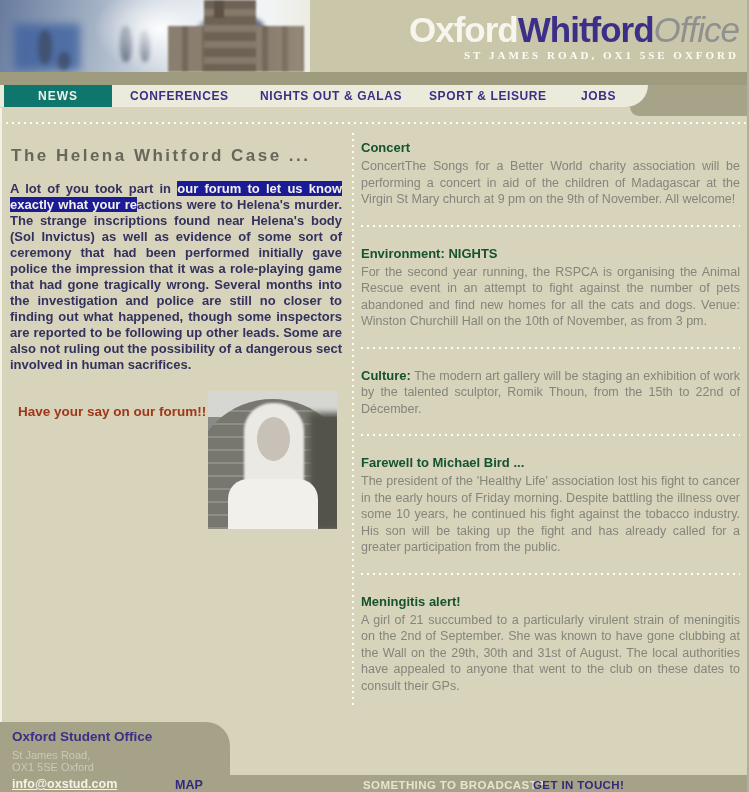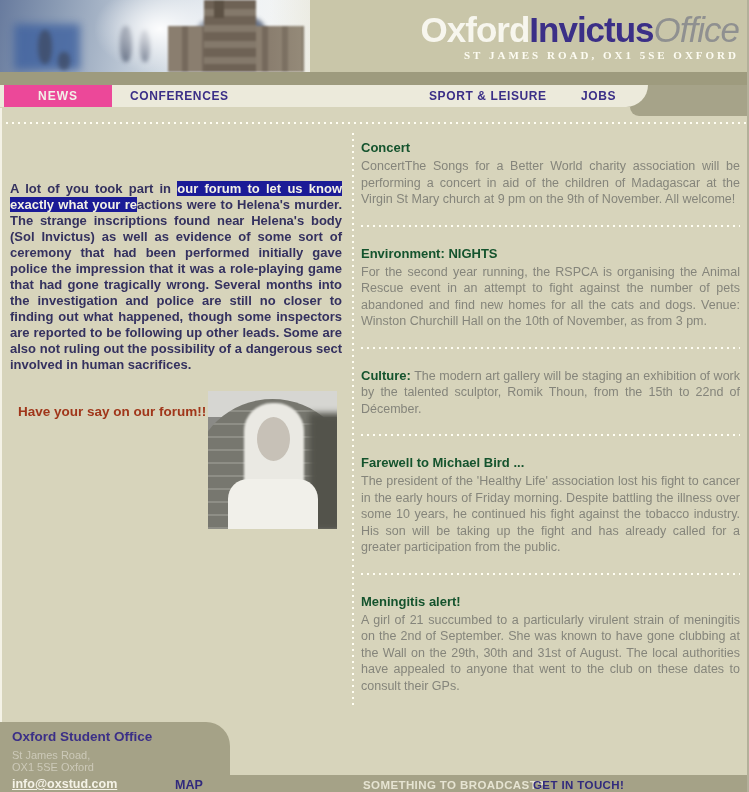--- a/index.html
+++ b/index.html
@@ -32,21 +32,21 @@
   .brand-sub{font-size:11px;font-weight:bold;color:#fdfcf2;letter-spacing:3px;margin-top:1px;font-family:Liberation Serif, serif;}
 
   .hdr-strip{position:absolute;top:72px;left:0;width:749px;height:13px;background:#9e9b7e;}
 
   
   .navbar{position:absolute;top:85px;left:0;width:749px;height:22px;background:#a6a389;}
   .nav-track{position:absolute;left:0;top:0;width:648px;height:22px;background:#eceadb;border-radius:0 0 22px 0;}
   .nav-tail{position:absolute;top:107px;left:630px;width:119px;height:9px;background:#a6a389;border-radius:0 0 0 22px;}
   .tab{position:absolute;top:0;height:22px;line-height:22px;font-size:12px;font-weight:bold;
        color:#3b2f87;letter-spacing:.6px;cursor:pointer;white-space:nowrap;}
-  .tab-active{left:4px;width:108px;text-align:center;background:#ec4899;color:#f2f1e8;letter-spacing:1px;}
+  .tab-active{left:4px;width:108px;text-align:center;background:#0f766e;color:#f2f1e8;letter-spacing:1px;}
 
   .hr-dots{position:absolute;top:122px;left:0;width:749px;height:2px;
            background:repeating-linear-gradient(90deg,#fffef2 0 2px,rgba(0,0,0,0) 2px 6px);}
   .content-edge{position:absolute;top:108px;left:0;width:2px;height:614px;background:#f4f2e6;}
 
   
   .article-title{position:absolute;left:11px;top:146px;font-size:17px;font-weight:bold;
                  letter-spacing:2.5px;color:#67675a;}
   .article-body{position:absolute;left:10px;top:181px;width:332px;margin:0;
                 font-size:13px;font-weight:bold;line-height:16px;color:#34315f;text-align:justify;}
@@ -106,38 +106,40 @@
       <div class="fog"></div>
       <div class="building">
         <div class="bldg-body"></div>
         <div class="bldg-tower"></div>
         <div class="bldg-spire"></div>
       </div>
       <div class="hdr-fade"></div>
     </div>
     <div class="brand">
       <div class="brand-line">
-        <span class="brand-w1">Oxford</span><span class="brand-w2">Invictus</span><span class="brand-w3">Office</span>
+        <span class="brand-w1">Oxford</span><span class="brand-w2">Whitford</span><span class="brand-w3">Office</span>
       </div>
       <div class="brand-sub">ST JAMES ROAD, OX1 5SE OXFORD</div>
     </div>
   </div>
   <div class="hdr-strip"></div>
 
   <div class="navbar">
     <div class="nav-track"></div>
     <div class="tab tab-active">NEWS</div>
     <div class="tab" style="left:130px;">CONFERENCES</div>
+    <div class="tab" style="left:260px;">NIGHTS OUT &amp; GALAS</div>
     <div class="tab" style="left:429px;">SPORT &amp; LEISURE</div>
     <div class="tab" style="left:581px;">JOBS</div>
   </div>
   <div class="nav-tail"></div>
   <div class="hr-dots"></div>
   <div class="content-edge"></div>
 
+  <div class="article-title">The Helena Whitford Case ...</div>
   <p class="article-body"><span>A lot of you took part in </span><span class="sel">our forum to let us know exactly what your re</span><span>actions were to Helena's murder. The strange inscriptions found near Helena's body (Sol Invictus) as well as evidence of some sort of ceremony that had been performed initially gave police the impression that it was a role-playing game that had gone tragically wrong. Several months into the investigation and police are still no closer to finding out what happened, though some inspectors are reported to be following up other leads. Some are also not ruling out the possibility of a dangerous sect involved in human sacrifices.</span></p>
   <div class="article-cta">Have your say on our forum!!</div>
 
   <div class="photo">
     <div class="ph-sky"></div>
     <div class="ph-arch"></div>
     <div class="ph-leaves"></div>
     <div class="ph-hair"></div>
     <div class="ph-face"></div>
     <div class="ph-shirt"></div>

